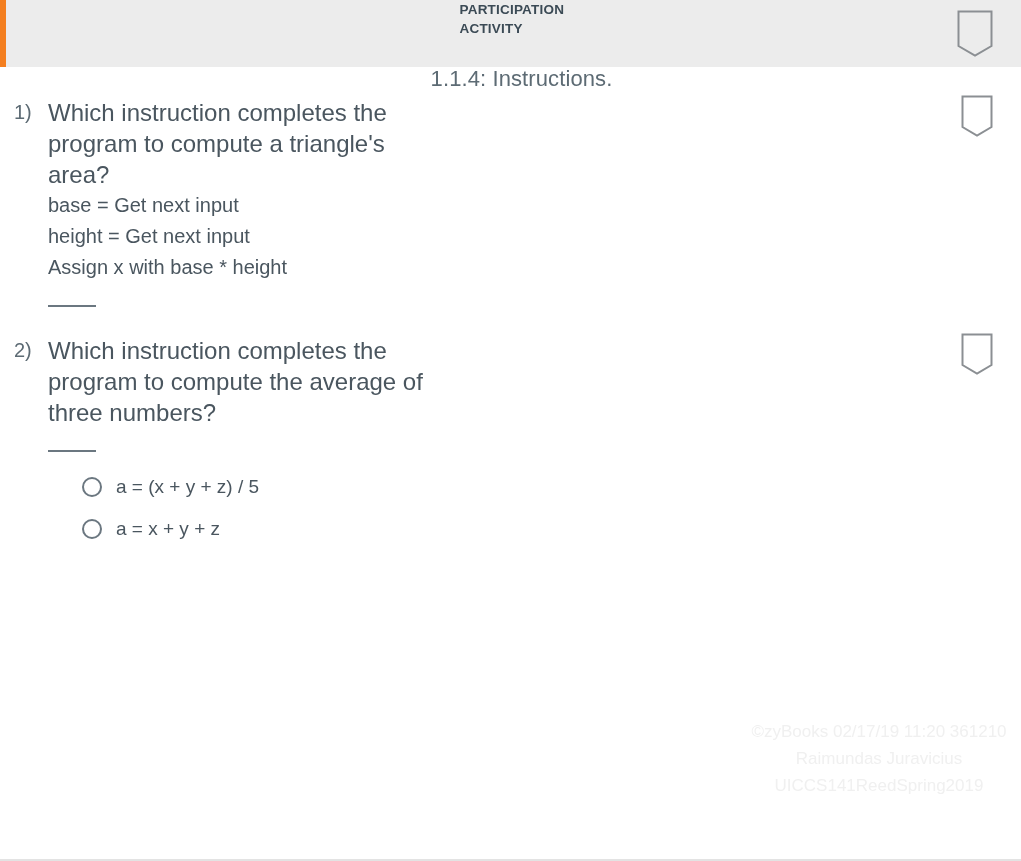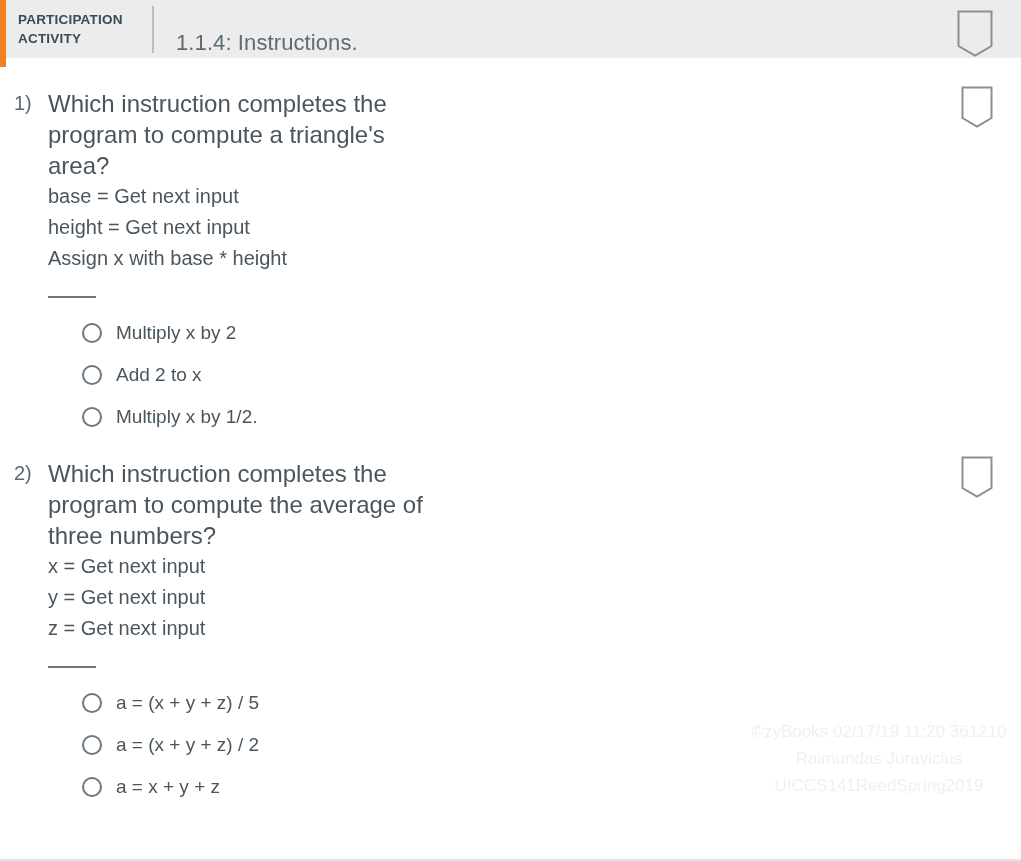--- a/index.html
+++ b/index.html
@@ -22,25 +22,26 @@
     height: 861px;
     box-sizing: border-box;
     border-bottom: 2px solid #e3e3e3;
     background: #ffffff;
     overflow: hidden;
   }
 
   
   .activity-header {
     position: relative;
-    height: 58px;
+    height: 67px;
     background: #ececec;
     display: flex;
     align-items: center;
     box-sizing: border-box;
+    flex-direction: column;
   }
   .accent-bar {
     position: absolute;
     left: 0;
     top: 0;
     width: 6px;
     height: 67px;
     background: #f47f20;
   }
   .header-label {
@@ -199,64 +200,43 @@
   <div class="question" id="question-1">
     <div class="q-number">1)</div>
     <div class="q-body">
       <div class="q-text">Which instruction completes the
 program to compute a triangle's area?</div>
       <div class="q-code">base = Get next input
 height = Get next input
 Assign x with base * height</div>
       <div class="blank-rule"></div>
 
-      <ul class="choices">
-        <li class="choice">
-          <span class="radio"></span>
-          <span class="choice-label">Multiply x by 2</span>
-        </li>
-        <li class="choice">
-          <span class="radio"></span>
-          <span class="choice-label">Add 2 to x</span>
-        </li>
-        <li class="choice">
-          <span class="radio"></span>
-          <span class="choice-label">Multiply x by 1/2.</span>
-        </li>
-      </ul>
     </div>
     <div class="q-pennant">
       <svg class="pennant" width="32" height="42" viewBox="0 0 32 42" aria-hidden="true">
         <path d="M1.5 1.5 H30.5 V32 L16 40.5 L1.5 32 Z" fill="none" stroke="#8b8f93" stroke-width="2"></path>
       </svg>
     </div>
   </div>
 
   <div class="question" id="question-2">
     <div class="q-number">2)</div>
     <div class="q-body">
       <div class="q-text">Which instruction completes the
 program to compute the average of
 three numbers?</div>
-      <div class="q-code">x = Get next input
-y = Get next input
-z = Get next input</div>
       <div class="blank-rule"></div>
 
       <ul class="choices">
         <li class="choice">
           <span class="radio"></span>
           <span class="choice-label">a = (x + y + z) / 5</span>
         </li>
         <li class="choice">
           <span class="radio"></span>
-          <span class="choice-label">a = (x + y + z) / 2</span>
-        </li>
-        <li class="choice">
-          <span class="radio"></span>
           <span class="choice-label">a = x + y + z</span>
         </li>
       </ul>
     </div>
     <div class="q-pennant">
       <svg class="pennant" width="32" height="42" viewBox="0 0 32 42" aria-hidden="true">
         <path d="M1.5 1.5 H30.5 V32 L16 40.5 L1.5 32 Z" fill="none" stroke="#8b8f93" stroke-width="2"></path>
       </svg>
     </div>
   </div>

